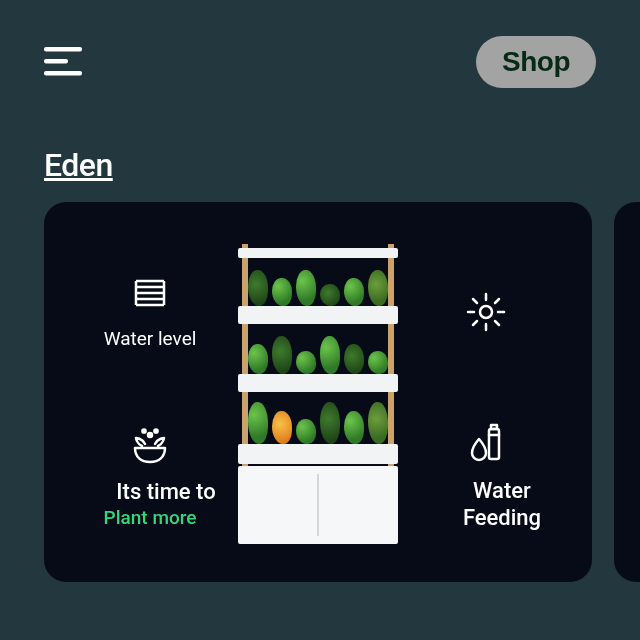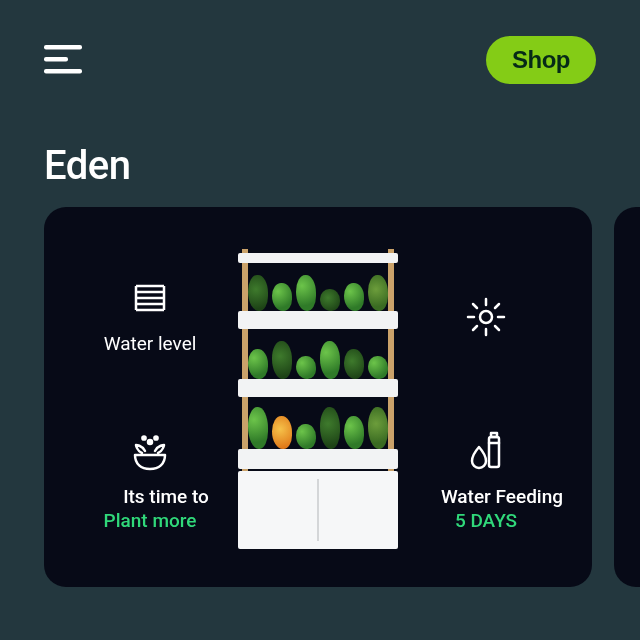--- a/index.html
+++ b/index.html
@@ -12,35 +12,36 @@
     color: #fff;
   }
   .topbar {
     display: flex;
     align-items: center;
     justify-content: space-between;
     padding: 36px 44px 0 44px;
   }
   .menu-icon svg { display:block; }
   .shop-btn {
-    background: #84cc16;
+    background: #a3a3a3;
     color: #062a17;
     font-weight: 700;
-    font-size: 24px;
+    font-size: 28px;
     border: none;
     border-radius: 999px;
     padding: 10px 26px;
     cursor: pointer;
     letter-spacing: -0.5px;
   }
   .title {
-    font-size: 40px;
+    font-size: 32px;
     font-weight: 500;
     padding: 58px 0 18px 44px;
     letter-spacing: -0.5px;
+    text-decoration: underline;
   }
   .cards {
     display: flex;
     gap: 22px;
     padding-left: 44px;
   }
   .card {
     background: #070a17;
     border-radius: 22px;
     width: 548px;
@@ -66,21 +67,21 @@
     padding: 0 6px;
   }
   .tile .sub {
     color: #30d87a;
     font-weight: 500;
     font-size: 19px;
   }
   .tile .sub-white {
     color: #ffffff;
     font-weight: 500;
-    font-size: 19px;
+    font-size: 22px;
     margin-left: 32px;
   }
   .tile svg { display:block; }
 
   .device {
     grid-column: 2;
     grid-row: 1 / span 2;
     position: relative;
     width: 160px;
     height: 300px;
@@ -209,21 +210,20 @@
           <g stroke="#fff" stroke-width="2.5" fill="none" stroke-linecap="round" stroke-linejoin="round">
             <rect x="26" y="8" width="10" height="30" rx="2"></rect>
             <line x1="26" y1="14" x2="36" y2="14"></line>
             <rect x="28" y="4" width="6" height="4"></rect>
             <path d="M16 18 c0 0 -7 8 -7 14 a7 7 0 0 0 14 0 c0 -6 -7 -14 -7 -14z"></path>
           </g>
         </svg>
       </span>
       <div>
         <div class="sub-white">Water Feeding</div>
-        <div class="sub">5 DAYS</div>
       </div>
     </div>
 
     <div class="device">
       <div class="legL"></div>
         <div class="legR"></div>
       <div class="shelf top-strip"></div>
       <div class="foliage f1">
         <div class="leaf tall dark"></div>
           <div class="leaf med"></div>

